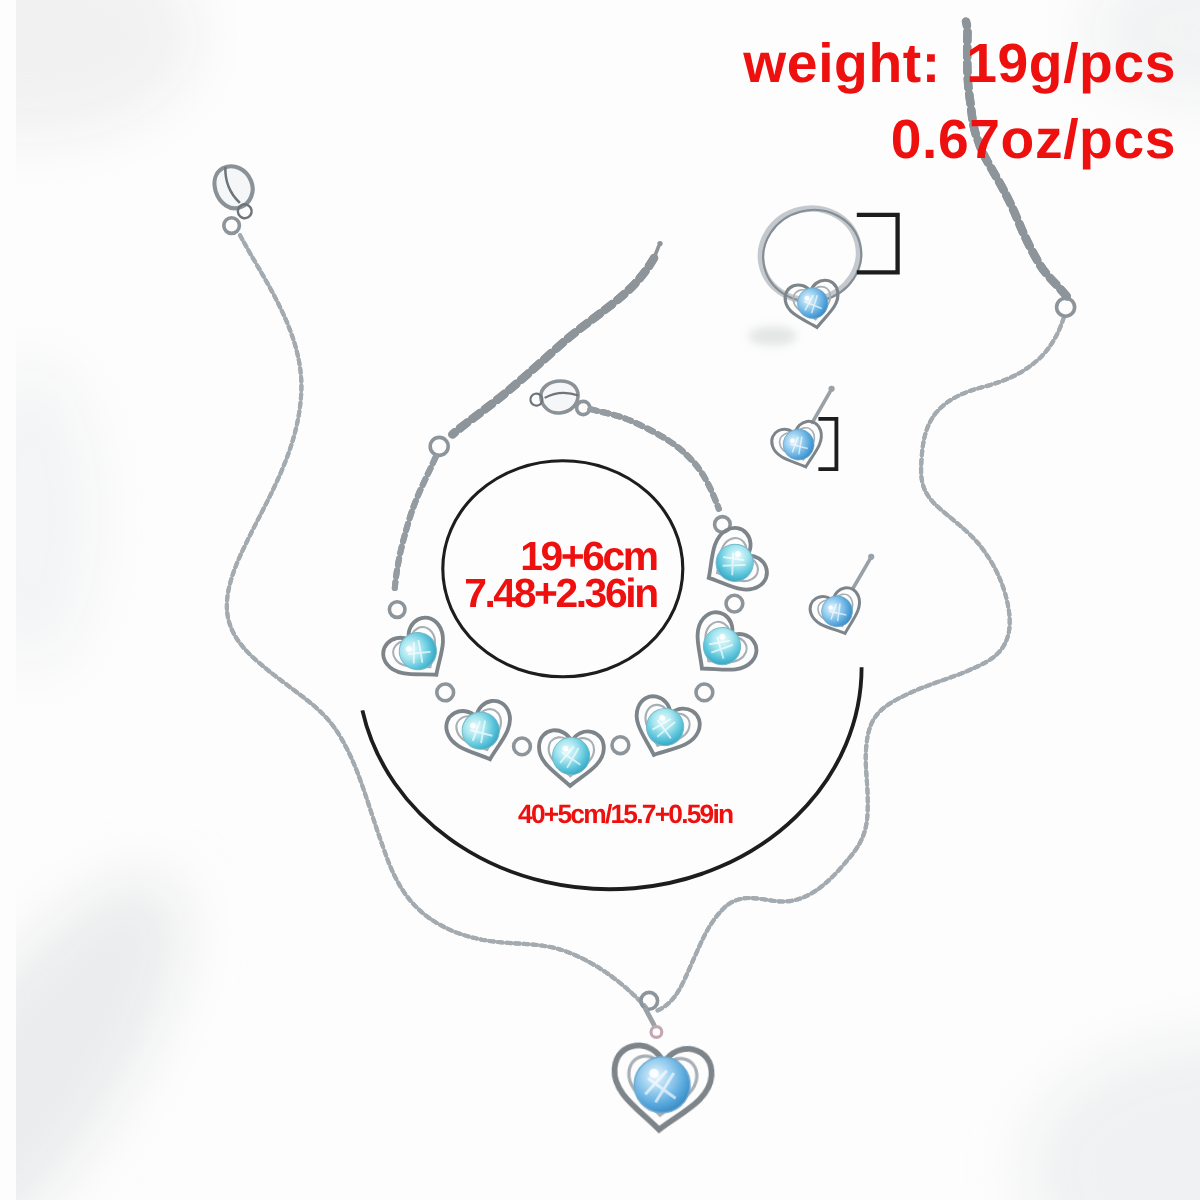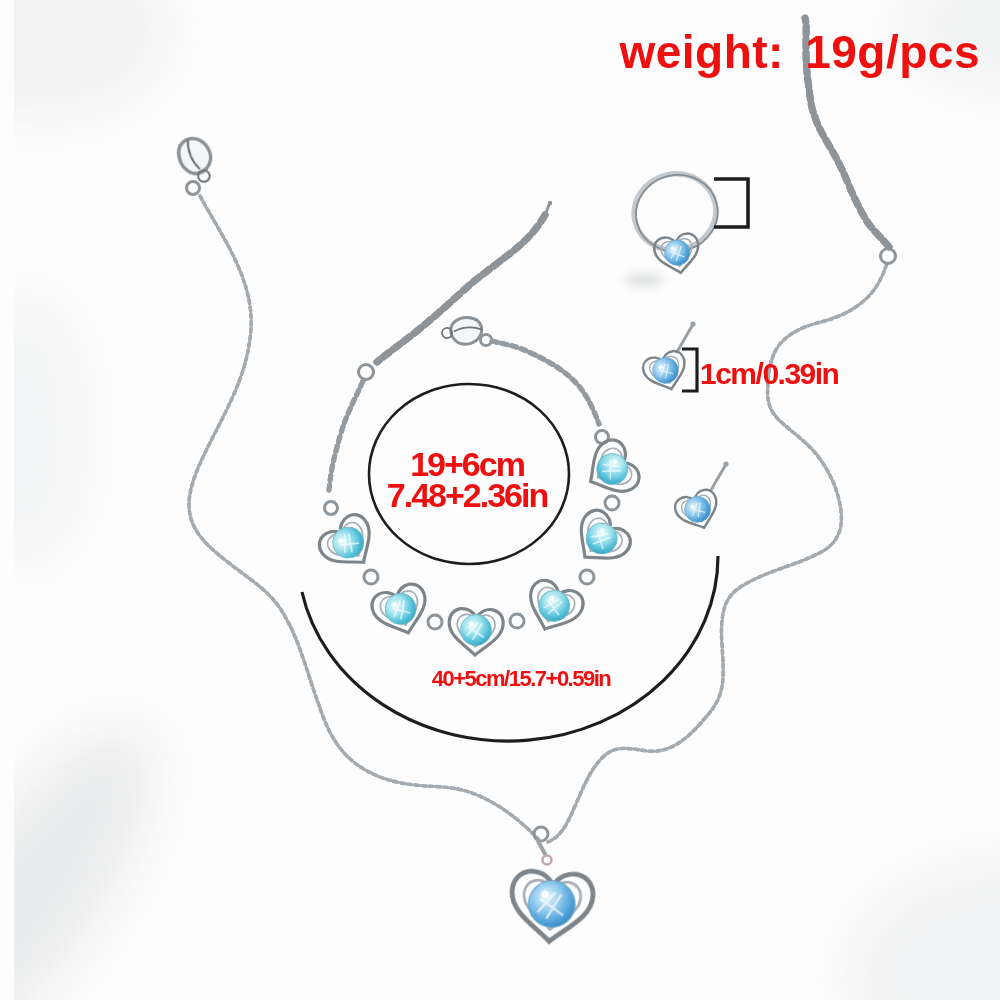--- a/index.html
+++ b/index.html
@@ -17,21 +17,21 @@
   .ringC{fill:none;stroke:#8d959b;stroke-width:3;}
   .mark{stroke:#1d1d1d;fill:none;}
   .claspS{stroke:#8a9298;stroke-width:3;fill:#f4f6f7;}
   .claspL{stroke:#6d757b;stroke-width:1.8;fill:none;}
   .post{stroke:#99a0a6;stroke-width:3;stroke-linecap:round;}
   
   .ann{position:absolute;color:#ee0f0f;font-weight:bold;white-space:nowrap;z-index:5;}
   .ann-weight{top:20px;right:34px;text-align:right;font-size:46px;line-height:1.40;letter-spacing:0.5px;word-spacing:8px;}
   .ann-ring{left:737px;top:189px;font-size:30px;letter-spacing:-1.5px;}
   .ann-earring{left:686px;top:357px;font-size:30px;letter-spacing:-1.5px;}
-  .ann-bracelet{left:453px;top:449px;transform:translateX(-50%);text-align:center;font-size:34px;line-height:0.92;letter-spacing:-2px;}
+  .ann-bracelet{left:453px;top:449px;transform:translateX(-50%);text-align:right;font-size:34px;line-height:0.92;letter-spacing:-2px;}
   .ann-necklace{left:507px;top:666px;transform:translateX(-50%);font-size:22px;letter-spacing:-1.5px;}
 </style>
 </head>
 <body>
 
 <div id="stage">
 
 <svg width="1000" height="1000" viewBox="0 0 1000 1000">
   <defs>
     <radialGradient id="gemA" cx="38%" cy="35%" r="75%">
@@ -213,21 +213,21 @@
           <circle cx="-5" cy="-4" r="2.4" fill="#fff" opacity="0.9"></circle>
     </g>
   </g>
 
   <path class="mark" d="M 700,179 L 734,179 L 734,227 L 700,227" stroke-width="3.6"></path>
   <path class="mark" d="M 668,349 L 683,349 L 683,391 L 668,391" stroke-width="3.2"></path>
 </svg>
 
 <div class="ann ann-weight">
   <div>weight: 19g/pcs</div>
+  <div>0.67oz/pcs</div>
 </div>
-<div class="ann ann-earring">1cm/0.39in</div>
 <div class="ann ann-bracelet">
   <div>19+6cm</div>
   <div>7.48+2.36in</div>
 </div>
 <div class="ann ann-necklace">40+5cm/15.7+0.59in</div>
 
 </div>
 
 </body></html>

